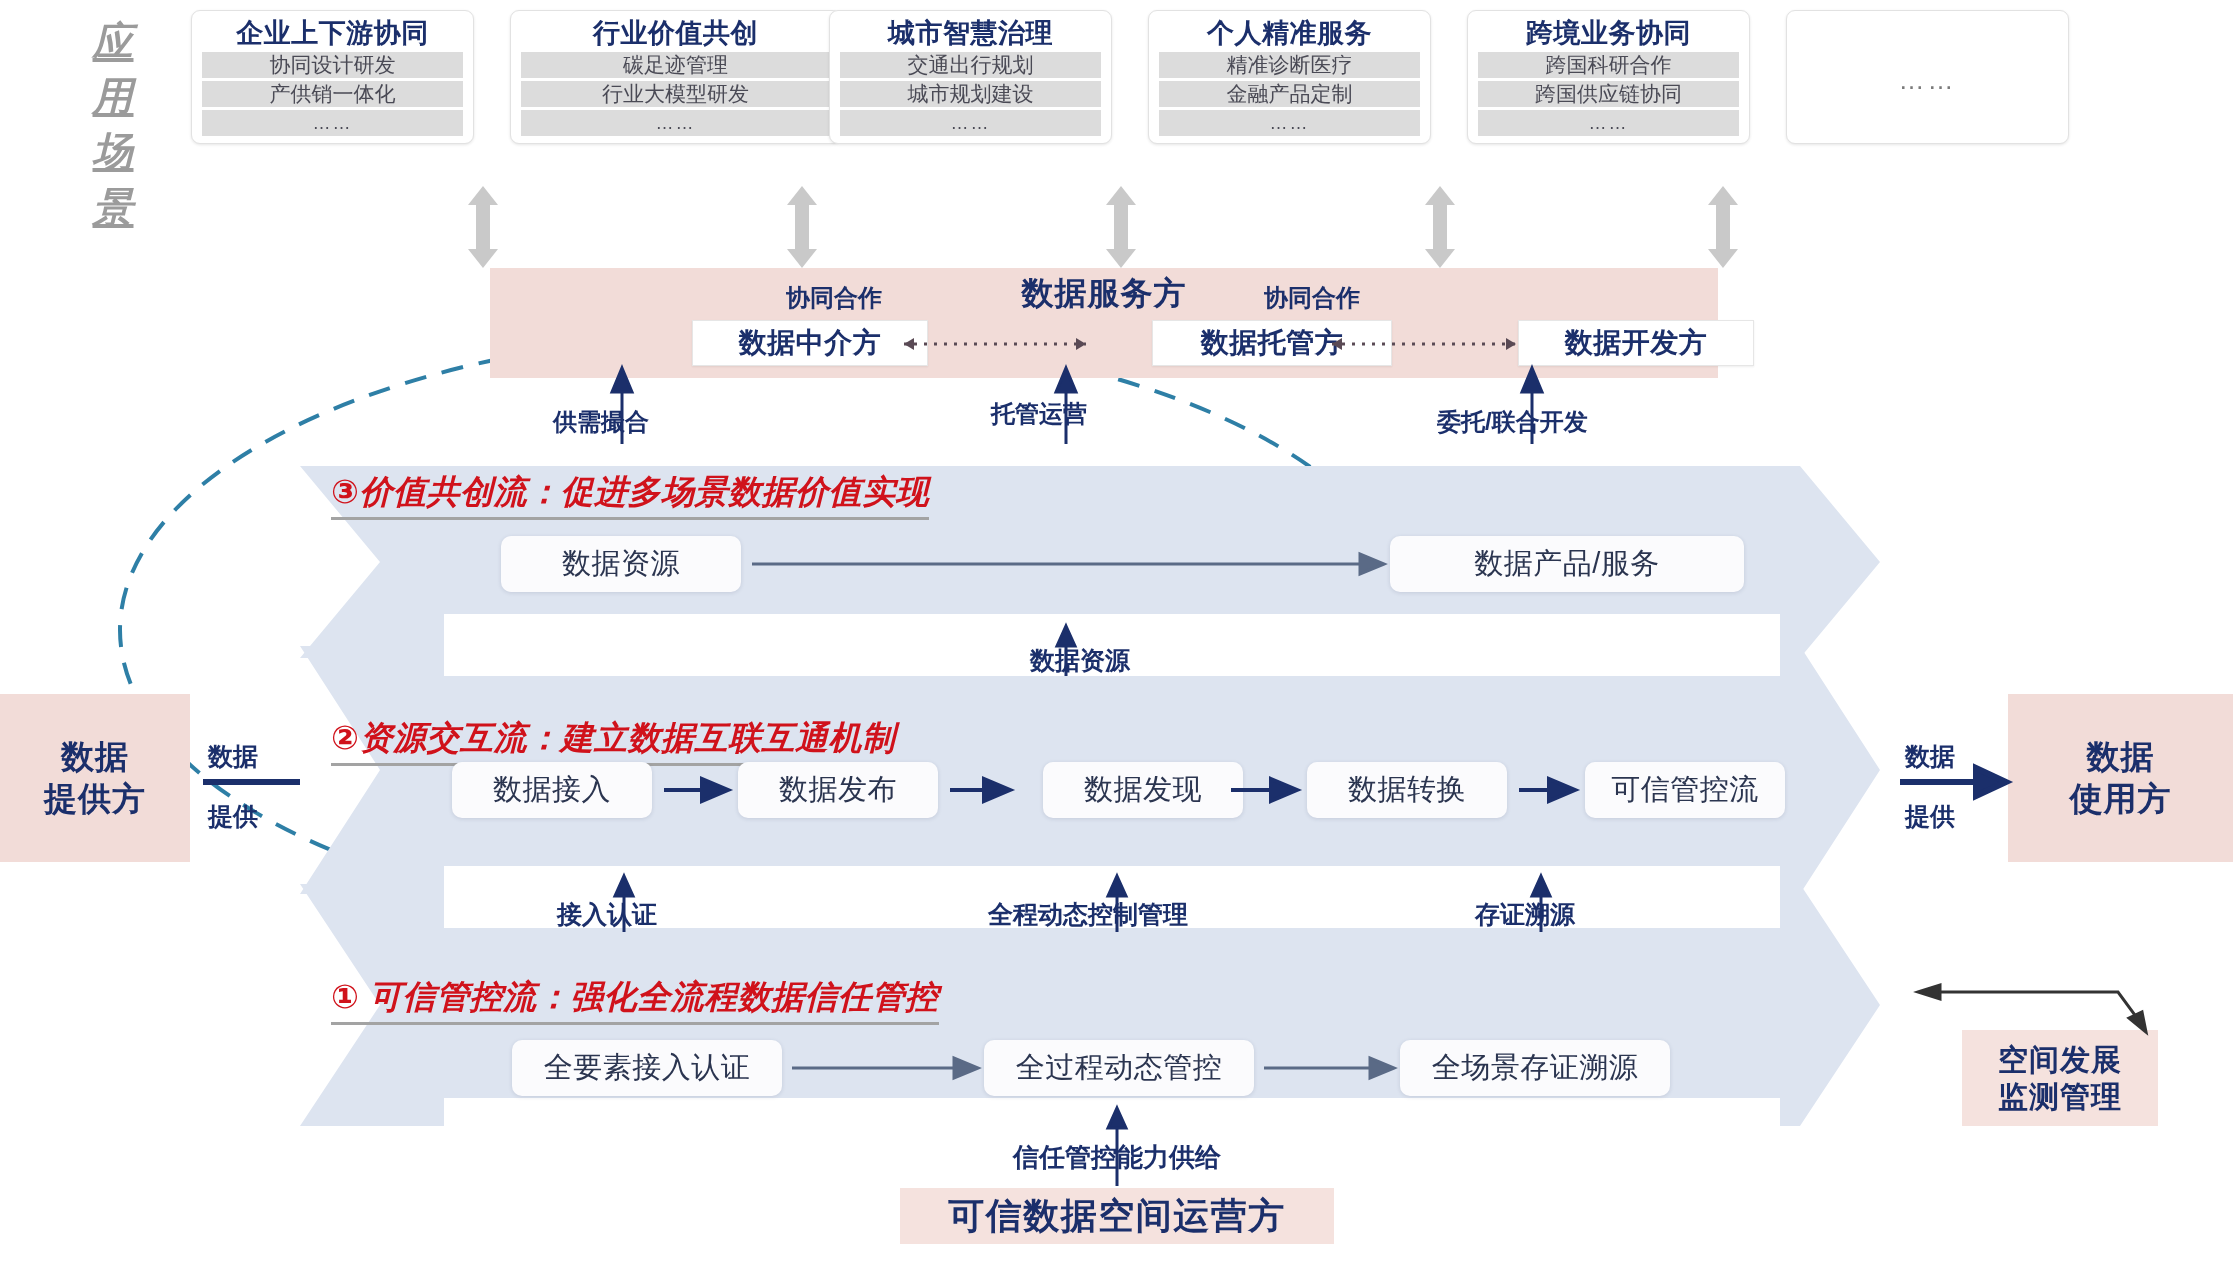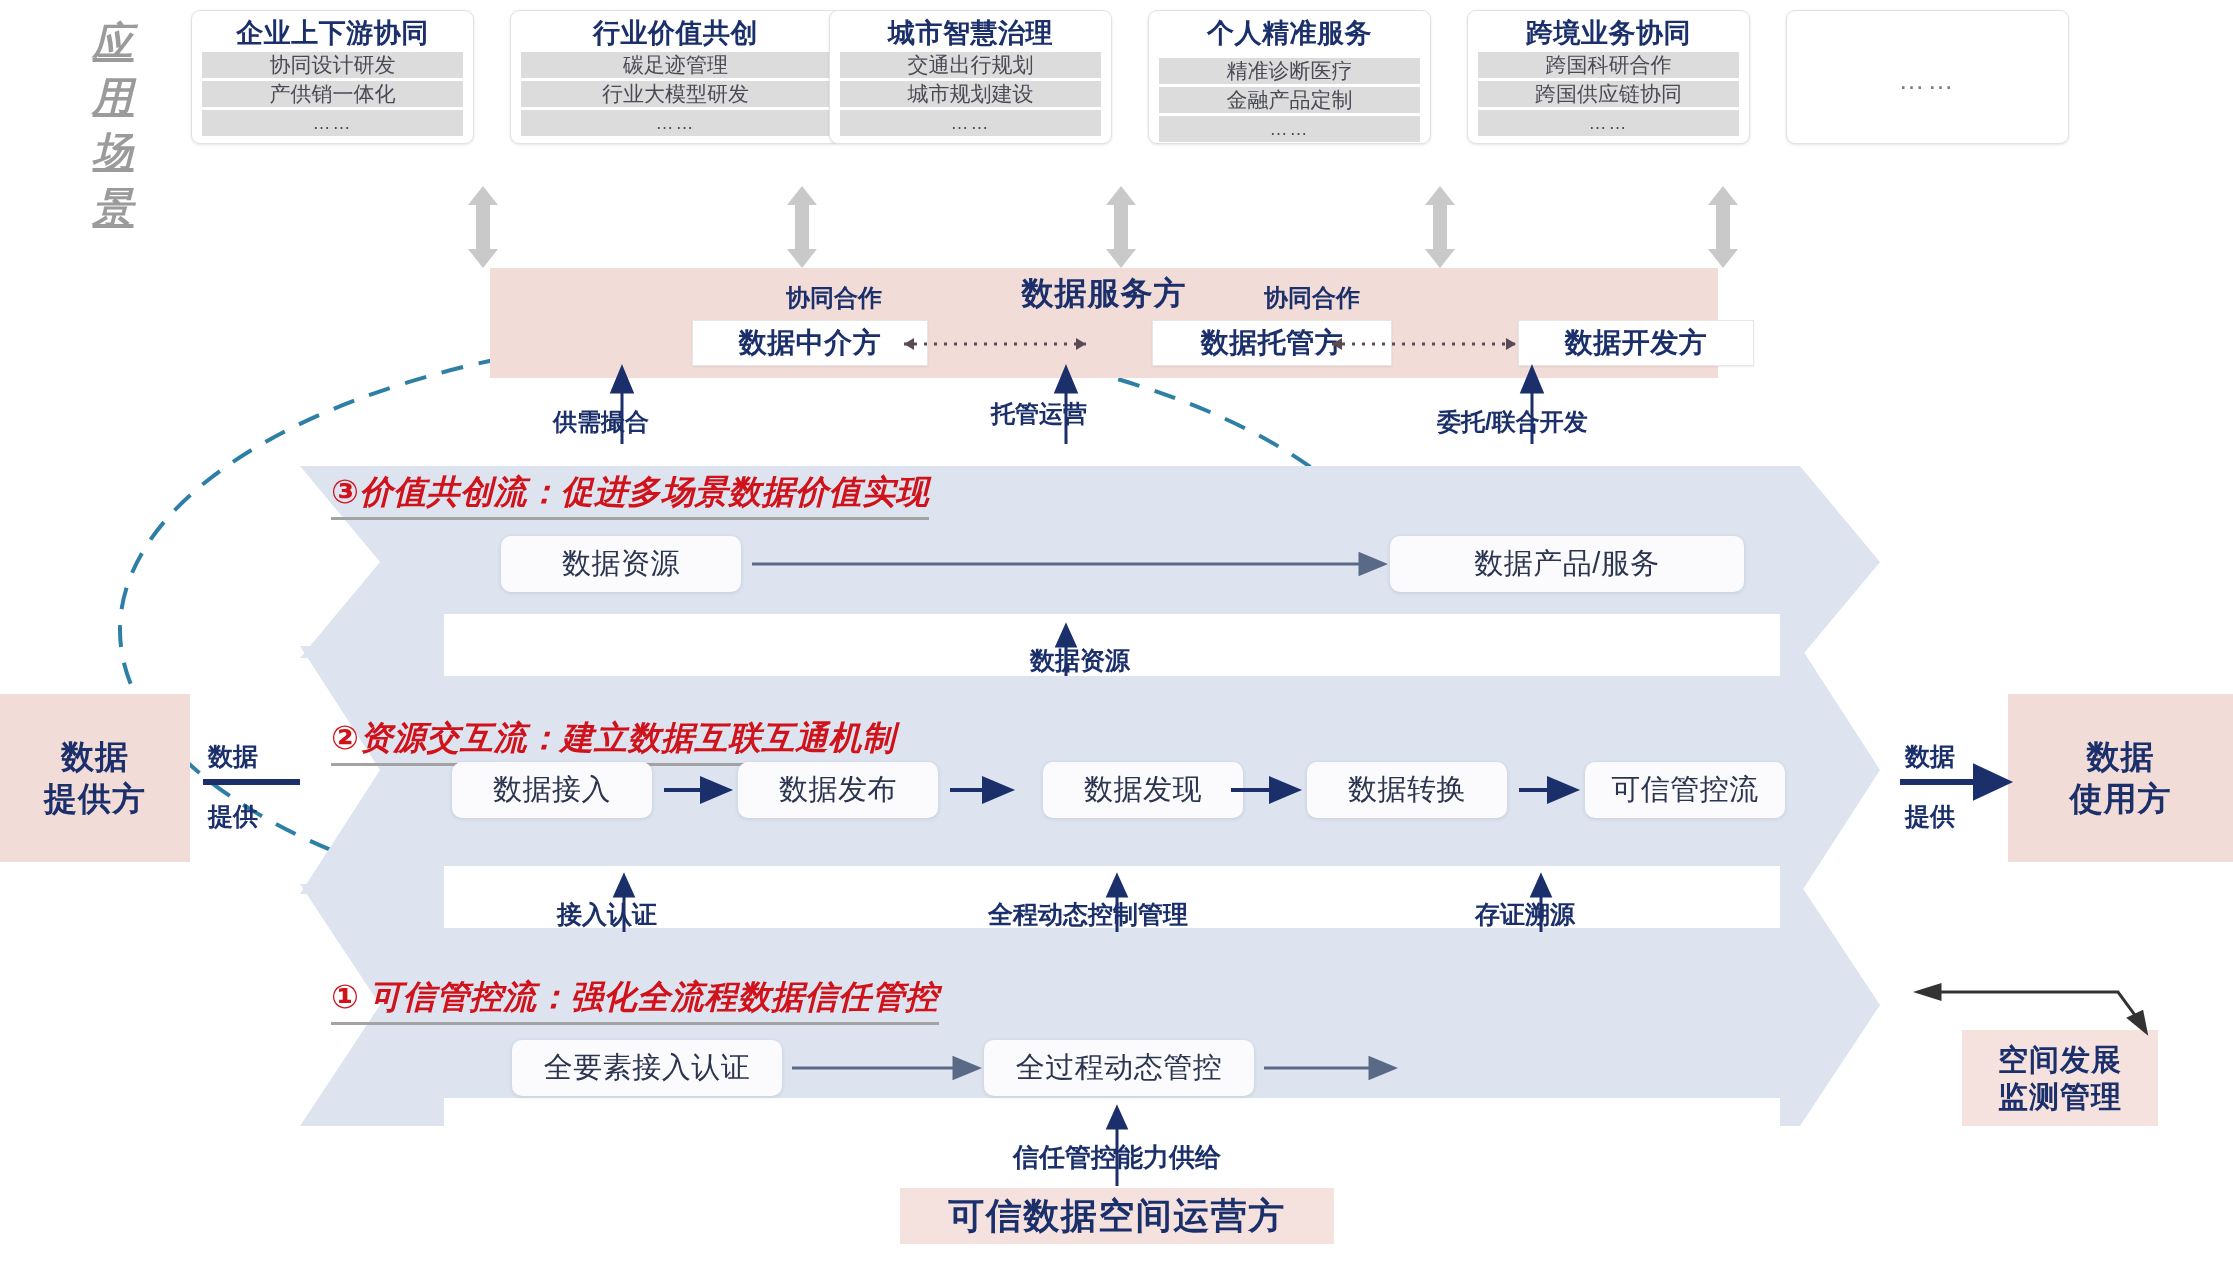--- a/index.html
+++ b/index.html
@@ -171,21 +171,21 @@
 
   <div class="scene-card" style="left:829px;width:283px;">
     <div class="scene-title">城市智慧治理</div>
     <div class="scene-items">
       <div class="scene-item">交通出行规划</div>
       <div class="scene-item">城市规划建设</div>
       <div class="scene-dots">……</div>
     </div>
   </div>
 
-  <div class="scene-card" style="left:1148px;width:283px;gap:6px;">
+  <div class="scene-card" style="left:1148px;width:283px;">
     <div class="scene-title">个人精准服务</div>
     <div class="scene-items">
       <div class="scene-item">精准诊断医疗</div>
       <div class="scene-item">金融产品定制</div>
       <div class="scene-dots">……</div>
     </div>
   </div>
 
   <div class="scene-card" style="left:1467px;width:283px;">
     <div class="scene-title">跨境业务协同</div>
@@ -321,20 +321,23 @@
   <div class="strip-label" style="left:988px;top:898px;">全程动态控制管理</div>
   <div class="strip-label" style="left:1475px;top:898px;">存证溯源</div>
 
   <div class="chev-text" style="left:331px;top:975px;">① 可信管控流：强化全流程数据信任管控</div>
   <div class="node" style="left:512px;top:1040px;width:270px;height:56px;">
     <span>全要素接入认证</span>
   </div>
   <div class="node" style="left:984px;top:1040px;width:270px;height:56px;">
     <span>全过程动态管控</span>
   </div>
+  <div class="node" style="left:1400px;top:1040px;width:270px;height:56px;">
+    <span>全场景存证溯源</span>
+  </div>
 
   <svg class="abs" style="left:0;top:0;" width="2233" height="1280">
     <g stroke="#5a6a86" stroke-width="3" fill="#5a6a86">
 
       <g>
           <line x1="752" y1="564" x2="1368" y2="564"></line>
           <path d="M1384,564 L1360,574 L1360,554 Z"></path>
         </g>
 
       <g>

